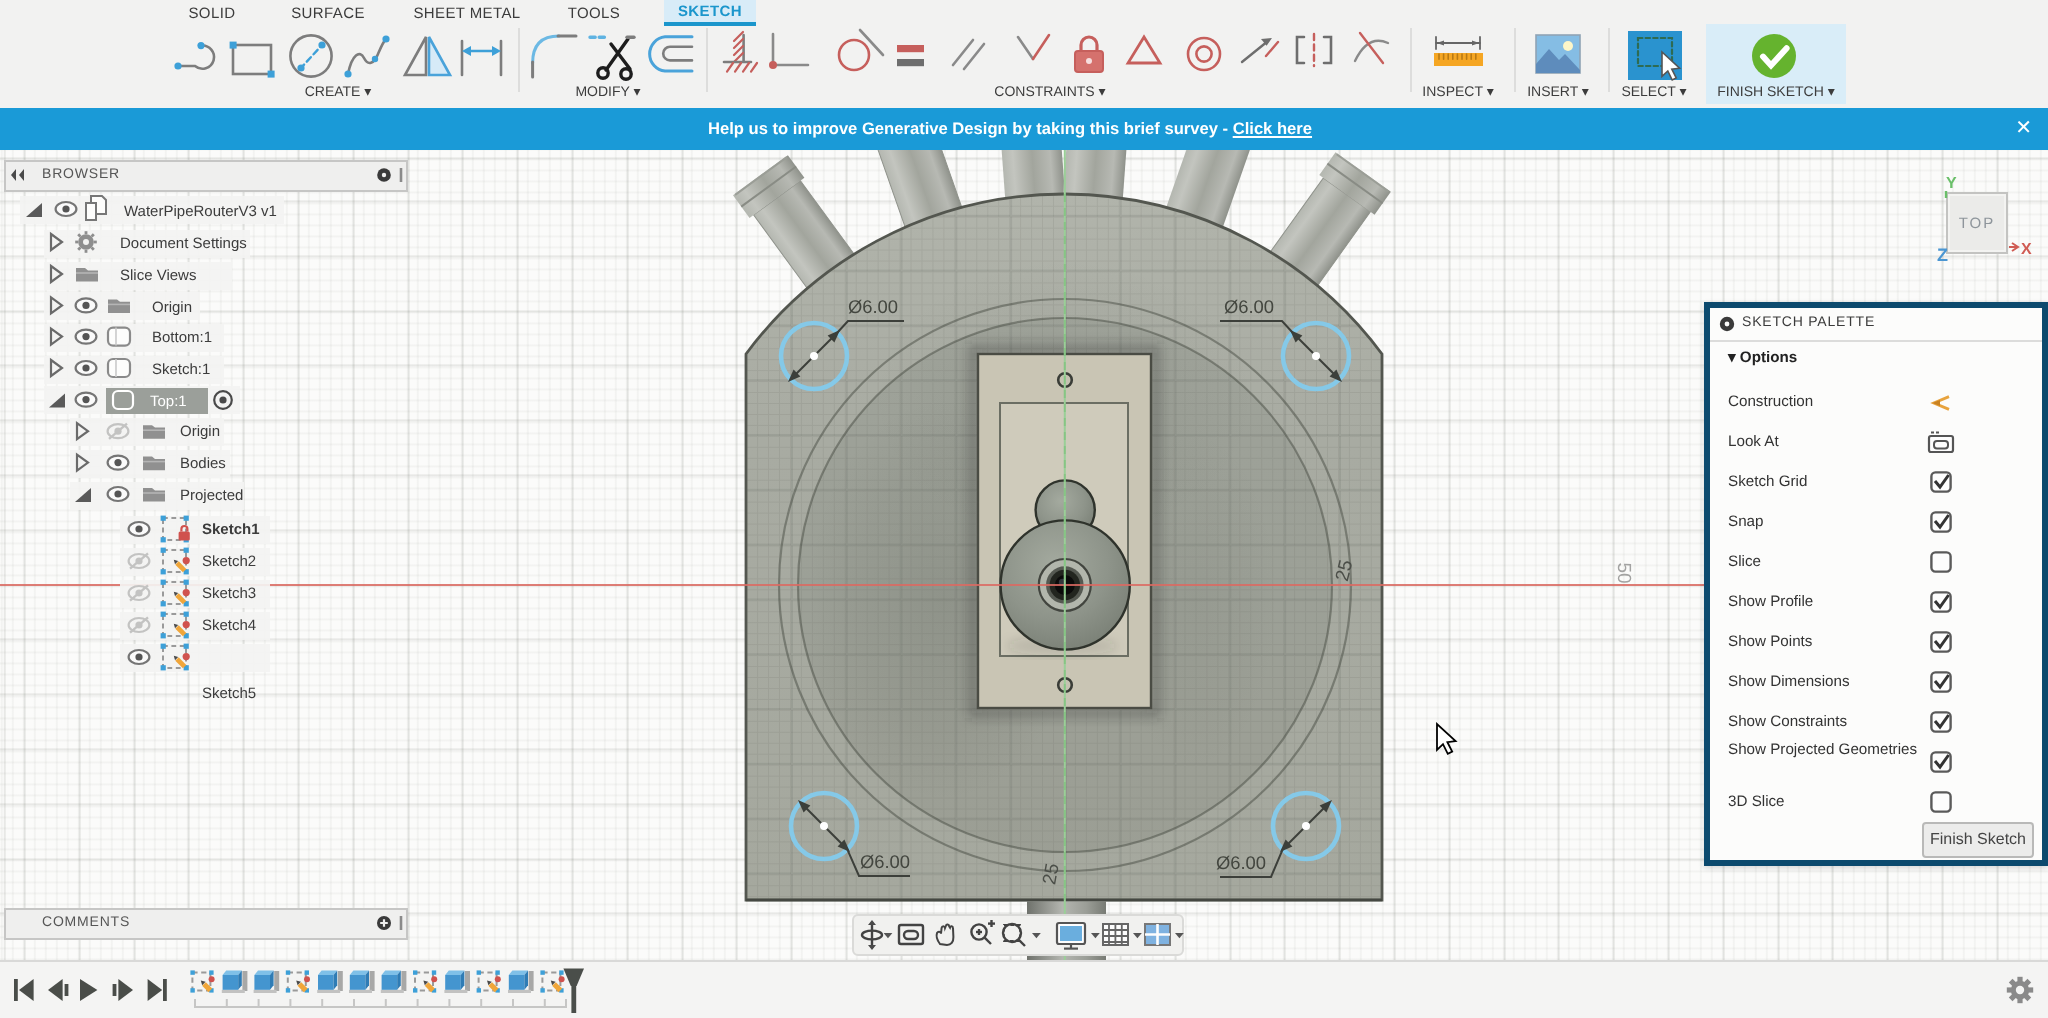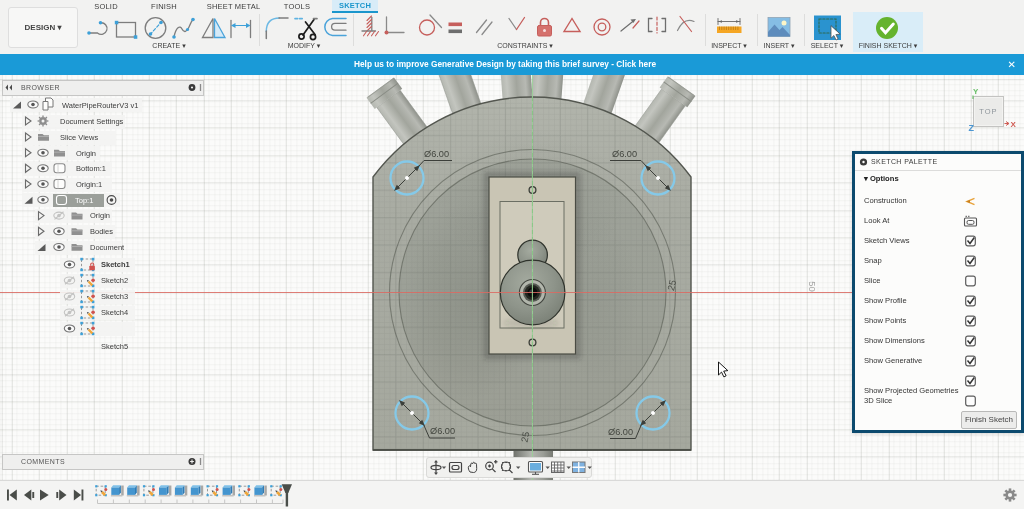--- a/index.html
+++ b/index.html
@@ -3,21 +3,21 @@
 html,body{margin:0;padding:0;}
 #app{position:relative;width:1024px;height:509px;overflow:hidden;font-family:"Liberation Sans",sans-serif;background:#fbfbfa;}
 #toolbar{position:absolute;left:0;top:0;width:1024px;height:53.5px;background:#f2f2f1;}
 .tab{position:absolute;top:0;height:12px;line-height:13px;font-size:7.5px;color:#3c3c3c;letter-spacing:.2px;text-align:center;}
 #sketchtab{position:absolute;left:332px;top:0;width:46px;height:11px;background:#d8ecf8;border-bottom:2px solid #1b96cc;color:#1b96cc;font-size:7.5px;font-weight:bold;line-height:12px;text-align:center;letter-spacing:.2px;}
 #designbtn{position:absolute;left:8px;top:7px;width:68px;height:39px;border:1px solid #dedede;border-radius:3px;background:#f7f7f6;color:#444;font-size:8px;font-weight:bold;text-align:center;line-height:39px;}
 .glabel{position:absolute;top:41.5px;font-size:7px;color:#3c3c3c;text-align:center;}
 .vsep{position:absolute;top:14px;height:32px;width:1px;background:#dddddc;}
 #finishblk{position:absolute;left:853px;top:12px;width:70px;height:40px;background:#d9edf8;}
 #banner{position:absolute;left:0;top:53.5px;width:1024px;height:21.5px;background:#1a9ad7;color:#fff;font-size:8.3px;font-weight:bold;text-align:center;line-height:21.5px;padding-right:14px;box-sizing:border-box;}
-#banner a{color:#fff;}
+#banner a{color:#fff;text-decoration:underline;}
 #bannerx{position:absolute;right:8px;top:0;font-size:10px;font-weight:normal;}
 #canvas{position:absolute;left:0;top:75px;width:1024px;height:405px;
  background-image:
   repeating-linear-gradient(to right, rgba(100,105,95,0.13) 0 1px, transparent 1px 27.4px),
   repeating-linear-gradient(to bottom, rgba(100,105,95,0.13) 0 1px, transparent 1px 27.4px),
   repeating-linear-gradient(to right, rgba(100,105,95,0.055) 0 1px, transparent 1px 5.48px),
   repeating-linear-gradient(to bottom, rgba(100,105,95,0.055) 0 1px, transparent 1px 5.48px);
  background-position: 11.9px 0, 0 25.2px, 0.42px 0, 0 4.22px;
  background-color:#fbfbfa;}
 #modelsvg{position:absolute;left:0;top:75px;}
@@ -180,25 +180,24 @@
    <text x="430" y="434">Ø6.00</text>
    <text x="608" y="434.5">Ø6.00</text>
   </g>
   <g id="cursor">
         <path d="M718.5,362 l0,13 l3,-2.9 l2.4,4.8 l2.2,-1.1 l-2.4,-4.7 l4.1,-0.5 Z" fill="#fff" stroke="#000" stroke-width="0.9"></path>
       </g>
  </svg>
  <div id="toolbar">
   <div id="finishblk"></div>
   <div class="tab" style="left:92px;width:28px;">SOLID</div>
-  <div class="tab" style="left:144px;width:40px;">FINISH</div>
+  <div class="tab" style="left:144px;width:40px;">SURFACE</div>
   <div class="tab" style="left:205px;width:57px;">SHEET METAL</div>
   <div class="tab" style="left:282px;width:30px;">TOOLS</div>
   <div id="sketchtab">SKETCH</div>
-  <div id="designbtn">DESIGN ▾</div>
   <svg id="tbicons" width="1024" height="52" style="position:absolute;left:0;top:0;">
    <g fill="none" stroke-linecap="round">
     <g stroke="#7d7d7d" stroke-width="1.3">
      <path d="M89,33 H97.5 A5.8,5.8 0 1 0 100.5,22.8"></path>
      <rect x="116.5" y="22.5" width="19" height="14.5"></rect>
      <circle cx="155.5" cy="28" r="10.3"></circle>
      <path d="M174,37 C176,27 180,25 182,29 C184,33 187,32 189,27 C190.5,23.5 191.5,21 193,19.5"></path>
      <path d="M202.5,37.5 L213,18.5 V37.5 Z"></path>
      <line x1="231" y1="20.5" x2="231" y2="37.5"></line>
             <line x1="250.5" y1="20.5" x2="250.5" y2="37.5"></line>
@@ -330,25 +329,25 @@
   <div class="chip" style="left:60px;top:273.5px;width:75px;"></div>
   <div class="chip" style="left:60px;top:289.5px;width:75px;"></div>
   <div class="chip" style="left:60px;top:305.5px;width:75px;"></div>
   <div class="chip" style="left:60px;top:321.5px;width:75px;"></div>
   <div style="position:absolute;left:53px;top:193.5px;width:50.5px;height:13px;background:#9b9f9a;"></div>
   <div class="trow" style="left:62px;top:98.5px;">WaterPipeRouterV3 v1</div>
   <div class="trow" style="left:60px;top:115px;">Document Settings</div>
   <div class="trow" style="left:60px;top:131px;">Slice Views</div>
   <div class="trow" style="left:76px;top:146.5px;">Origin</div>
   <div class="trow" style="left:76px;top:162px;">Bottom:1</div>
-  <div class="trow" style="left:76px;top:178px;">Origin:1</div>
+  <div class="trow" style="left:76px;top:178px;">Sketch:1</div>
   <div class="trow" style="left:75px;top:193.5px;color:#fff;">Top:1</div>
   <div class="trow" style="left:90px;top:209px;">Origin</div>
   <div class="trow" style="left:90px;top:225px;">Bodies</div>
-  <div class="trow" style="left:90px;top:241px;">Document</div>
+  <div class="trow" style="left:90px;top:241px;">Projected</div>
   <div class="trow" style="left:101px;top:258px;font-weight:bold;">Sketch1</div>
   <div class="trow" style="left:101px;top:274px;">Sketch2</div>
   <div class="trow" style="left:101px;top:290px;">Sketch3</div>
   <div class="trow" style="left:101px;top:306px;">Sketch4</div>
   <div class="trow" style="left:101px;top:340px;">Sketch5</div>
   <svg id="bricons" width="220" height="270" viewBox="0 75 220 270" style="position:absolute;left:0;top:75px;">
    <defs>
     <g id="texp">
             <path d="M7,-3 V4 H-1 Z" fill="#5a5a5a"></path>
           </g>
@@ -451,28 +450,28 @@
    <use href="#eye" x="69.5" y="328.5"></use>
         <use href="#skicon" x="87.5" y="328.5"></use>
         <use href="#pencil" x="88.5" y="329.5"></use>
   </svg>
  </div>
  <div id="palette">
   <div class="hdr"><span style="margin-left:16px;">SKETCH PALETTE</span></div>
   <div class="pitem" style="top:20px;font-weight:bold;color:#222;">▾ Options</div>
   <div class="pitem" style="top:42px;">Construction</div>
   <div class="pitem" style="top:62px;">Look At</div>
-  <div class="pitem" style="top:82px;">Sketch Views</div>
+  <div class="pitem" style="top:82px;">Sketch Grid</div>
   <div class="pitem" style="top:102px;">Snap</div>
   <div class="pitem" style="top:122px;">Slice</div>
   <div class="pitem" style="top:142px;">Show Profile</div>
   <div class="pitem" style="top:162px;">Show Points</div>
   <div class="pitem" style="top:182px;">Show Dimensions</div>
-  <div class="pitem" style="top:202px;">Show Generative</div>
-  <div class="pitem" style="top:232px;">Show Projected Geometries</div>
+  <div class="pitem" style="top:202px;">Show Constraints</div>
+  <div class="pitem" style="top:216px;">Show Projected Geometries</div>
   <div class="pitem" style="top:242px;">3D Slice</div>
   <div id="finishbtn">Finish Sketch</div>
   <svg id="palicons" width="166" height="276" style="position:absolute;left:0;top:0;">
    <defs>
     <g id="cb">
             <rect x="-4.8" y="-4.8" width="9.6" height="9.6" rx="2" fill="#fdfdfd" stroke="#5a5a5a" stroke-width="1.2"></rect>
           </g>
     <g id="cbc">
             <rect x="-4.8" y="-4.8" width="9.6" height="9.6" rx="2" fill="#fdfdfd" stroke="#5a5a5a" stroke-width="1.2"></rect>
             <path d="M-3,-0.5 L-0.5,2.5 L3.8,-3.5" fill="none" stroke="#333" stroke-width="1.5"></path>

